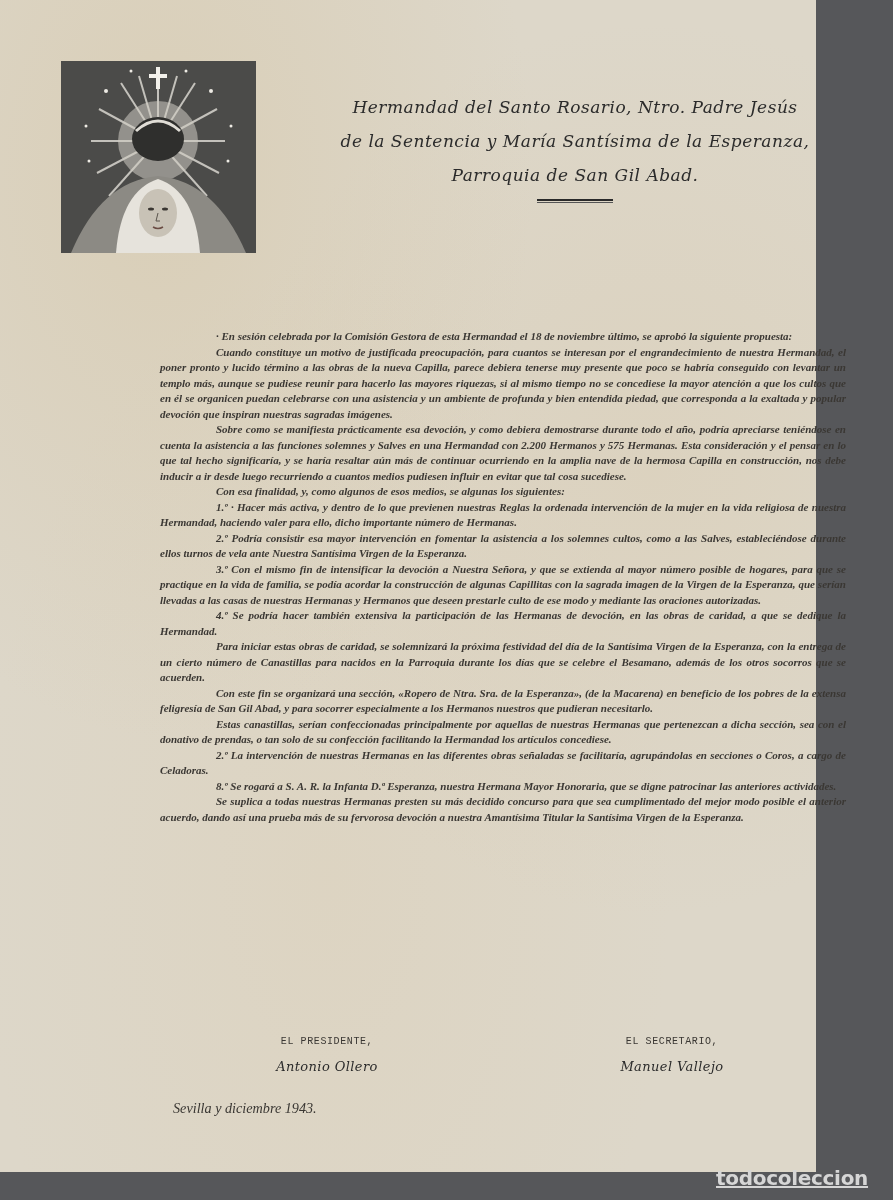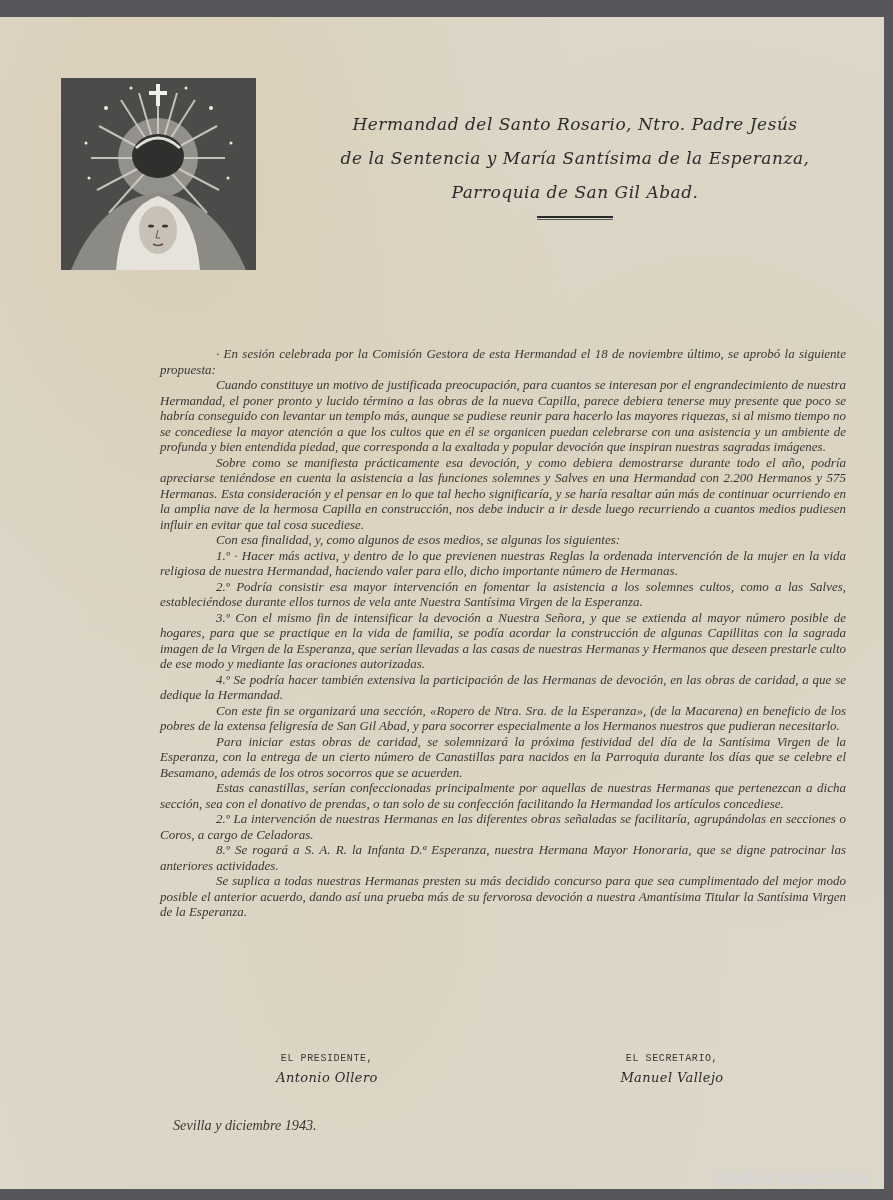--- a/index.html
+++ b/index.html
@@ -1,21 +1,21 @@
 <!DOCTYPE html>
 <html><head>
 <meta charset="utf-8">
 <style>
   html, body { margin: 0; padding: 0; }
   body {
     width: 893px; height: 1200px; overflow: hidden;
     background: #56575a; position: relative;
   }
   .paper {
-    position: absolute; left: 0; top: 17px; width: 884px; height: 1172px;
+    position: absolute; left: 0; top: 0; width: 816px; height: 1172px;
     background:
       radial-gradient(ellipse at 20% 15%, rgba(210,190,150,0.35), transparent 40%),
       radial-gradient(ellipse at 80% 40%, rgba(215,195,160,0.25), transparent 45%),
       radial-gradient(ellipse at 40% 75%, rgba(220,200,165,0.2), transparent 50%),
       #ddd7c9;
     color: #2e2b28;
   }
   .photo {
     position: absolute; left: 61px; top: 61px; width: 195px; height: 192px;
     background: #4a4a48; overflow: hidden;
@@ -34,47 +34,48 @@
     box-sizing: border-box;
   }
   .title {
     position: absolute; left: 150px; top: 278px; width: 710px; text-align: center;
     font-family: "DejaVu Sans", sans-serif; font-size: 21px; letter-spacing: 0.6px;
     color: #2d2c2a;
   }
   .body {
     position: absolute; left: 160px; top: 329px; width: 686px;
     font-family: "Liberation Serif", serif; font-style: italic;
-    font-size: 13px; line-height: 15.5px; color: #3a3733;
+    font-size: 11px; line-height: 15.5px; color: #3a3733;
     text-align: justify;
+    font-weight: bold;
   }
   .body p { margin: 0 0 0 0; text-indent: 56px; }
   .sig {
     position: absolute; top: 1036px; text-align: center; width: 200px;
   }
   .sig .role {
     font-family: Liberation Mono, monospace; font-size: 10px; letter-spacing: 0.6px;
     color: #3a3733; display: block;
   }
   .sig .name {
     font-family: "DejaVu Serif", serif; font-style: italic; font-size: 13px;
-    color: #2b2b2b; display: block; margin-top: 6px; letter-spacing: 0.4px;
+    color: #2b2b2b; display: block; margin-top: 12px; letter-spacing: 0.4px;
   }
   .sig-left { left: 227px; }
   .sig-right { left: 572px; }
   .date {
     position: absolute; left: 164px; top: 1100px;
     font-family: "Liberation Serif", serif; font-style: italic; font-size: 14.2px;
     color: #3a3733;
     margin-left: 9px;
   }
   .watermark {
     position: absolute; left: 716px; top: 1166px;
     font-family: "DejaVu Sans", sans-serif; font-weight: bold; font-size: 20px;
-    color: #d6d6d6; letter-spacing: -0.3px;
+    color: #d6d6d6; letter-spacing: -0.3px; text-decoration: underline;
   }
 </style>
 </head>
 <body>
 
 <div class="paper">
 
   <div class="photo">
     <svg width="195" height="192" viewBox="0 0 195 192">
       <rect width="195" height="192" fill="#4b4b49"></rect>
@@ -134,22 +135,22 @@
 
   <div class="body">
     <p>· En sesión celebrada por la Comisión Gestora de esta Hermandad el 18 de noviembre último, se aprobó la siguiente propuesta:</p>
     <p>Cuando constituye un motivo de justificada preocupación, para cuantos se interesan por el engrandecimiento de nuestra Hermandad, el poner pronto y lucido término a las obras de la nueva Capilla, parece debiera tenerse muy presente que poco se habría conseguido con levantar un templo más, aunque se pudiese reunir para hacerlo las mayores riquezas, si al mismo tiempo no se concediese la mayor atención a que los cultos que en él se organicen puedan celebrarse con una asistencia y un ambiente de profunda y bien entendida piedad, que corresponda a la exaltada y popular devoción que inspiran nuestras sagradas imágenes.</p>
     <p>Sobre como se manifiesta prácticamente esa devoción, y como debiera demostrarse durante todo el año, podría apreciarse teniéndose en cuenta la asistencia a las funciones solemnes y Salves en una Hermandad con 2.200 Hermanos y 575 Hermanas. Esta consideración y el pensar en lo que tal hecho significaría, y se haría resaltar aún más de continuar ocurriendo en la amplia nave de la hermosa Capilla en construcción, nos debe inducir a ir desde luego recurriendo a cuantos medios pudiesen influir en evitar que tal cosa sucediese.</p>
     <p>Con esa finalidad, y, como algunos de esos medios, se algunas los siguientes:</p>
     <p>1.º · Hacer más activa, y dentro de lo que previenen nuestras Reglas la ordenada intervención de la mujer en la vida religiosa de nuestra Hermandad, haciendo valer para ello, dicho importante número de Hermanas.</p>
     <p>2.º Podría consistir esa mayor intervención en fomentar la asistencia a los solemnes cultos, como a las Salves, estableciéndose durante ellos turnos de vela ante Nuestra Santísima Virgen de la Esperanza.</p>
     <p>3.º Con el mismo fin de intensificar la devoción a Nuestra Señora, y que se extienda al mayor número posible de hogares, para que se practique en la vida de familia, se podía acordar la construcción de algunas Capillitas con la sagrada imagen de la Virgen de la Esperanza, que serían llevadas a las casas de nuestras Hermanas y Hermanos que deseen prestarle culto de ese modo y mediante las oraciones autorizadas.</p>
     <p>4.º Se podría hacer también extensiva la participación de las Hermanas de devoción, en las obras de caridad, a que se dedique la Hermandad.</p>
+    <p>Para iniciar estas obras de caridad, se solemnizará la próxima festividad del día de la Santísima Virgen de la Esperanza, con la entrega de un cierto número de Canastillas para nacidos en la Parroquia durante los días que se celebre el Besamano, además de los otros socorros que se acuerden.</p>
     <p>Con este fin se organizará una sección, «Ropero de Ntra. Sra. de la Esperanza», (de la Macarena) en beneficio de los pobres de la extensa feligresía de San Gil Abad, y para socorrer especialmente a los Hermanos nuestros que pudieran necesitarlo.</p>
-    <p>Para iniciar estas obras de caridad, se solemnizará la próxima festividad del día de la Santísima Virgen de la Esperanza, con la entrega de un cierto número de Canastillas para nacidos en la Parroquia durante los días que se celebre el Besamano, además de los otros socorros que se acuerden.</p>
     <p>Estas canastillas, serían confeccionadas principalmente por aquellas de nuestras Hermanas que pertenezcan a dicha sección, sea con el donativo de prendas, o tan solo de su confección facilitando la Hermandad los artículos concediese.</p>
     <p>2.º La intervención de nuestras Hermanas en las diferentes obras señaladas se facilitaría, agrupándolas en secciones o Coros, a cargo de Celadoras.</p>
     <p>8.º Se rogará a S. A. R. la Infanta D.ª Esperanza, nuestra Hermana Mayor Honoraria, que se digne patrocinar las anteriores actividades.</p>
     <p>Se suplica a todas nuestras Hermanas presten su más decidido concurso para que sea cumplimentado del mejor modo posible el anterior acuerdo, dando así una prueba más de su fervorosa devoción a nuestra Amantísima Titular la Santísima Virgen de la Esperanza.</p>
   </div>
 
   <div class="sig sig-left">
     <span class="role">EL PRESIDENTE,</span>
     <span class="name">Antonio Ollero</span>
   </div>

